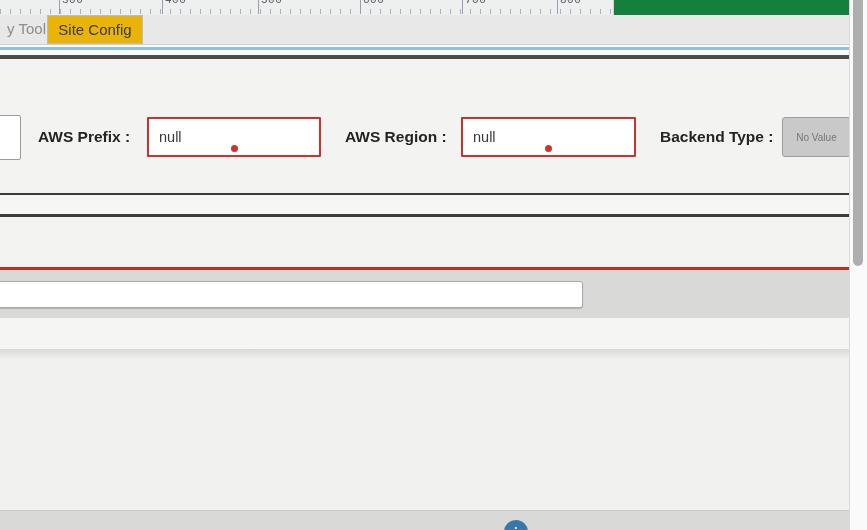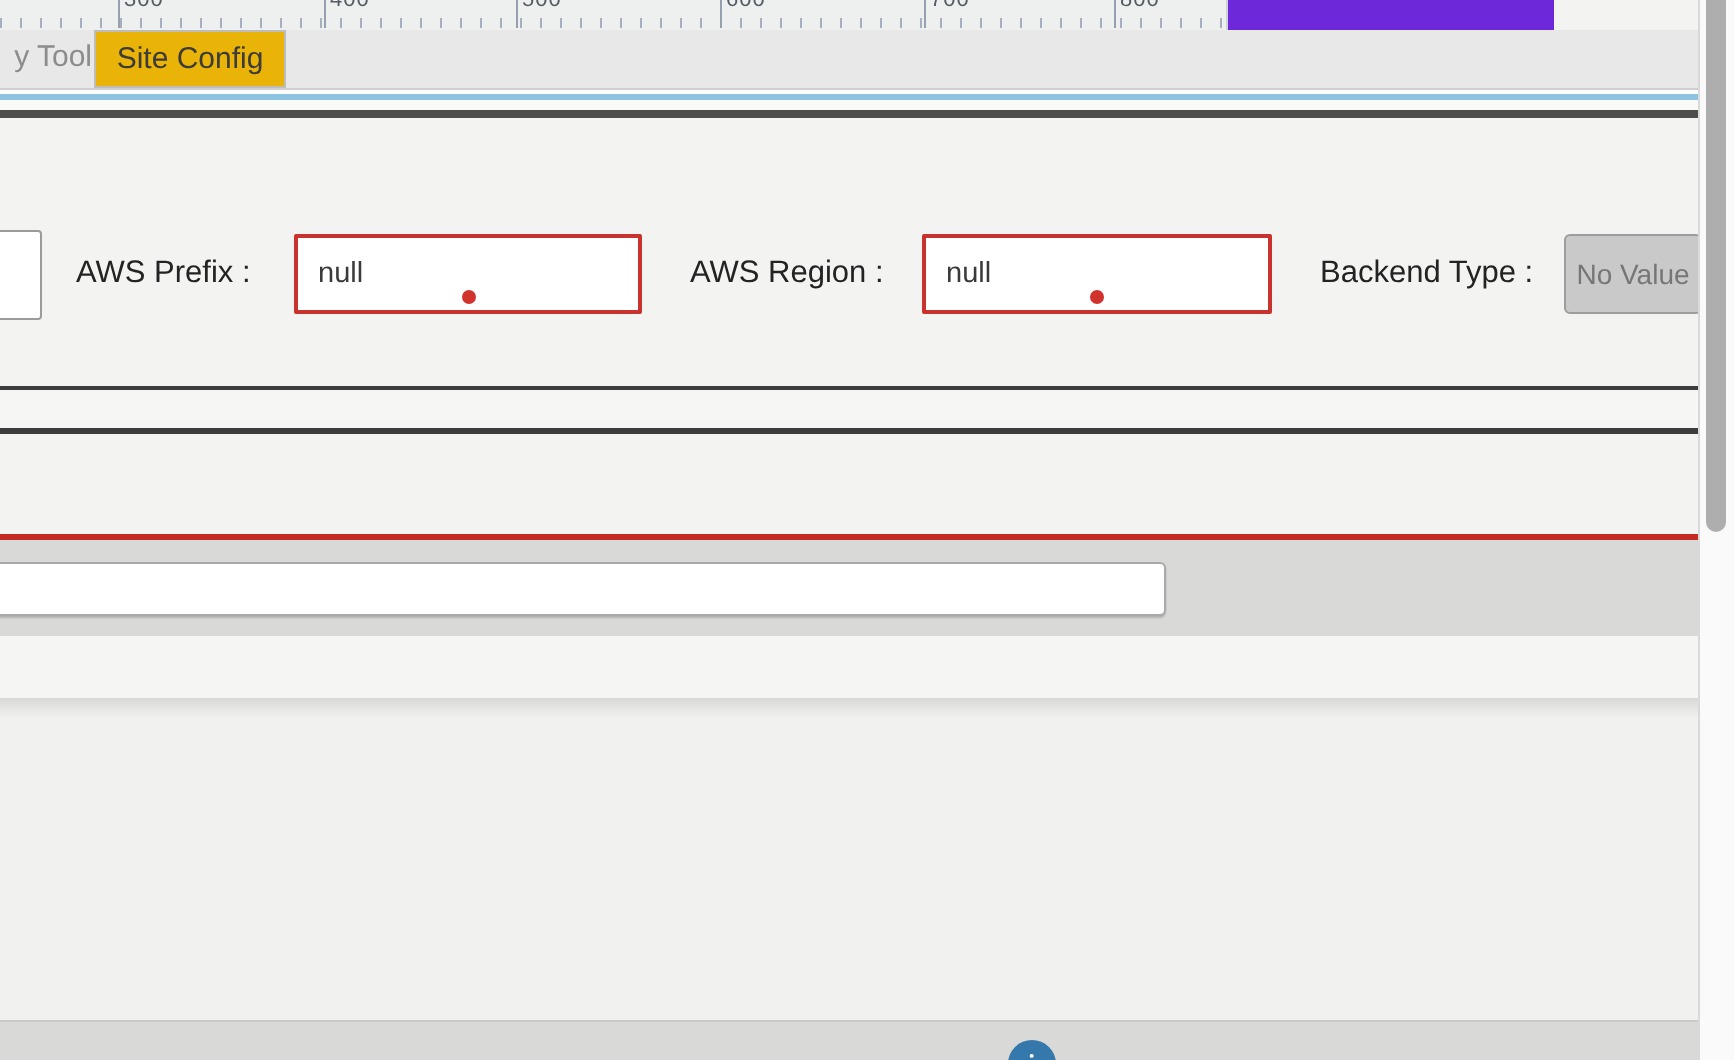--- a/index.html
+++ b/index.html
@@ -1,51 +1,51 @@
 <!DOCTYPE html>
 <html style="--error_border: #c9332d; --error_dot: #d2322c; --accent_line: #8cc3e1; --dark_divider: #4c4c4c; --red_divider: #c42b24; --fab_blue: #3578ab;"><head>
 <meta charset="utf-8">
 <style>
   html,body{margin:0;padding:0;background:#fff;}
   body{font-family:"Liberation Sans", sans-serif;}
   .screen{position:relative;width:867px;height:530px;overflow:hidden;background:#f3f3f2;}
 
   
-  .ruler{position:absolute;left:0;top:0;width:777px;height:15px;background:#6d28d9;overflow:hidden;}
+  .ruler{position:absolute;left:0;top:0;width:849px;height:15px;background:#15803d;overflow:hidden;font-family:Liberation Mono, monospace;}
   .ruler-ticks{position:absolute;left:0;top:0;width:613px;height:15px;background:#eef0f0;border-right:1px solid #cfd2d6;}
   .ruler-minor{position:absolute;left:0;bottom:1px;width:613px;height:5px;
     background:repeating-linear-gradient(to right,#a7b0bf 0 1px,transparent 1px 10px);}
   .ruler-mark{position:absolute;top:0;height:15px;}
   .ruler-mark .tick{position:absolute;left:0;top:0;width:1px;height:14px;background:#96a0b0;}
   .ruler-mark .num{position:absolute;left:3px;top:-6px;font-size:11px;color:#555c66;letter-spacing:0.5px;}
 
   
   .tabbar{position:absolute;left:0;top:15px;width:849px;height:29px;background:#e8e8e8;border-bottom:1px solid #cfcfcf;}
   .tab{position:absolute;top:0;height:28px;line-height:28px;font-size:15px;color:#8c8c8c;background:#e8e8e8;}
   .tab.partial{left:-31px;width:77px;text-align:right;padding-right:11px;border-right:1px solid #c6c6c6;}
   .tab.active{left:47px;width:94px;text-align:center;background:#eab308;border:1px solid #bdbdbd;color:#3b3b3b;height:27px;line-height:27px;}
 
   .gap1{position:absolute;left:0;top:45px;width:849px;height:2px;background:#fcfcfc;}
   .blueline{position:absolute;left:0;top:47px;width:849px;height:3px;background:var(--accent_line,#8cc3e1);}
   .gap2{position:absolute;left:0;top:50px;width:849px;height:5px;background:#fafaf9;}
   .darkline{position:absolute;left:0;top:55px;width:849px;height:3.5px;background:var(--dark_divider,#4c4c4c);}
 
   
   .edge-input{position:absolute;left:-30px;top:115px;width:45px;height:41px;background:#fff;border:1px solid #9b9b9b;border-radius:2px;}
-  .flabel{position:absolute;top:117px;height:40px;line-height:40px;font-size:15.5px;font-weight:normal;color:#232323;white-space:nowrap;}
+  .flabel{position:absolute;top:117px;height:40px;line-height:40px;font-size:15.5px;font-weight:bold;color:#232323;white-space:nowrap;}
   .lbl-prefix{left:38px;} .lbl-region{left:345px;} .lbl-backend{left:660px;}
   .red-wrap{position:absolute;top:117px;height:40px;border-radius:10px;}
   .wrap-prefix{left:147px;width:174px;} .wrap-region{left:461px;width:175px;}
   .red-wrap input{box-sizing:border-box;width:100%;height:100%;background:#fff;
     border:2px solid var(--error_border,#c9332d);border-radius:1px;padding:0 0 0 10px;
     font-family:"Liberation Sans", sans-serif;font-size:14.5px;color:#3a3a3a;outline:none;}
   .err-dot{position:absolute;left:50%;margin-left:-3.5px;bottom:5px;width:7px;height:7px;border-radius:50%;
     background:var(--error_dot,#d2322c);}
   .btn-novalue{position:absolute;left:782px;top:117px;width:69px;height:40px;box-sizing:border-box;
-    background:#c9c9c9;border:1px solid #9d9d9d;border-radius:3px;color:#767676;font-size:14px;
+    background:#c9c9c9;border:1px solid #9d9d9d;border-radius:3px;color:#767676;font-size:10px;
     font-family:"Liberation Sans", sans-serif;text-align:center;line-height:37px;padding:0;}
 
   
   .hline1{position:absolute;left:0;top:193px;width:849px;height:2px;background:#3c3c3c;}
   .band1{position:absolute;left:0;top:195px;width:849px;height:19px;background:#f6f6f5;}
   .hline2{position:absolute;left:0;top:214px;width:849px;height:3px;background:#3c3c3c;}
   .redline{position:absolute;left:0;top:267px;width:849px;height:3px;background:var(--red_divider,#c42b24);}
 
   
   .grayband{position:absolute;left:0;top:270px;width:849px;height:48px;background:#d9d9d8;}

